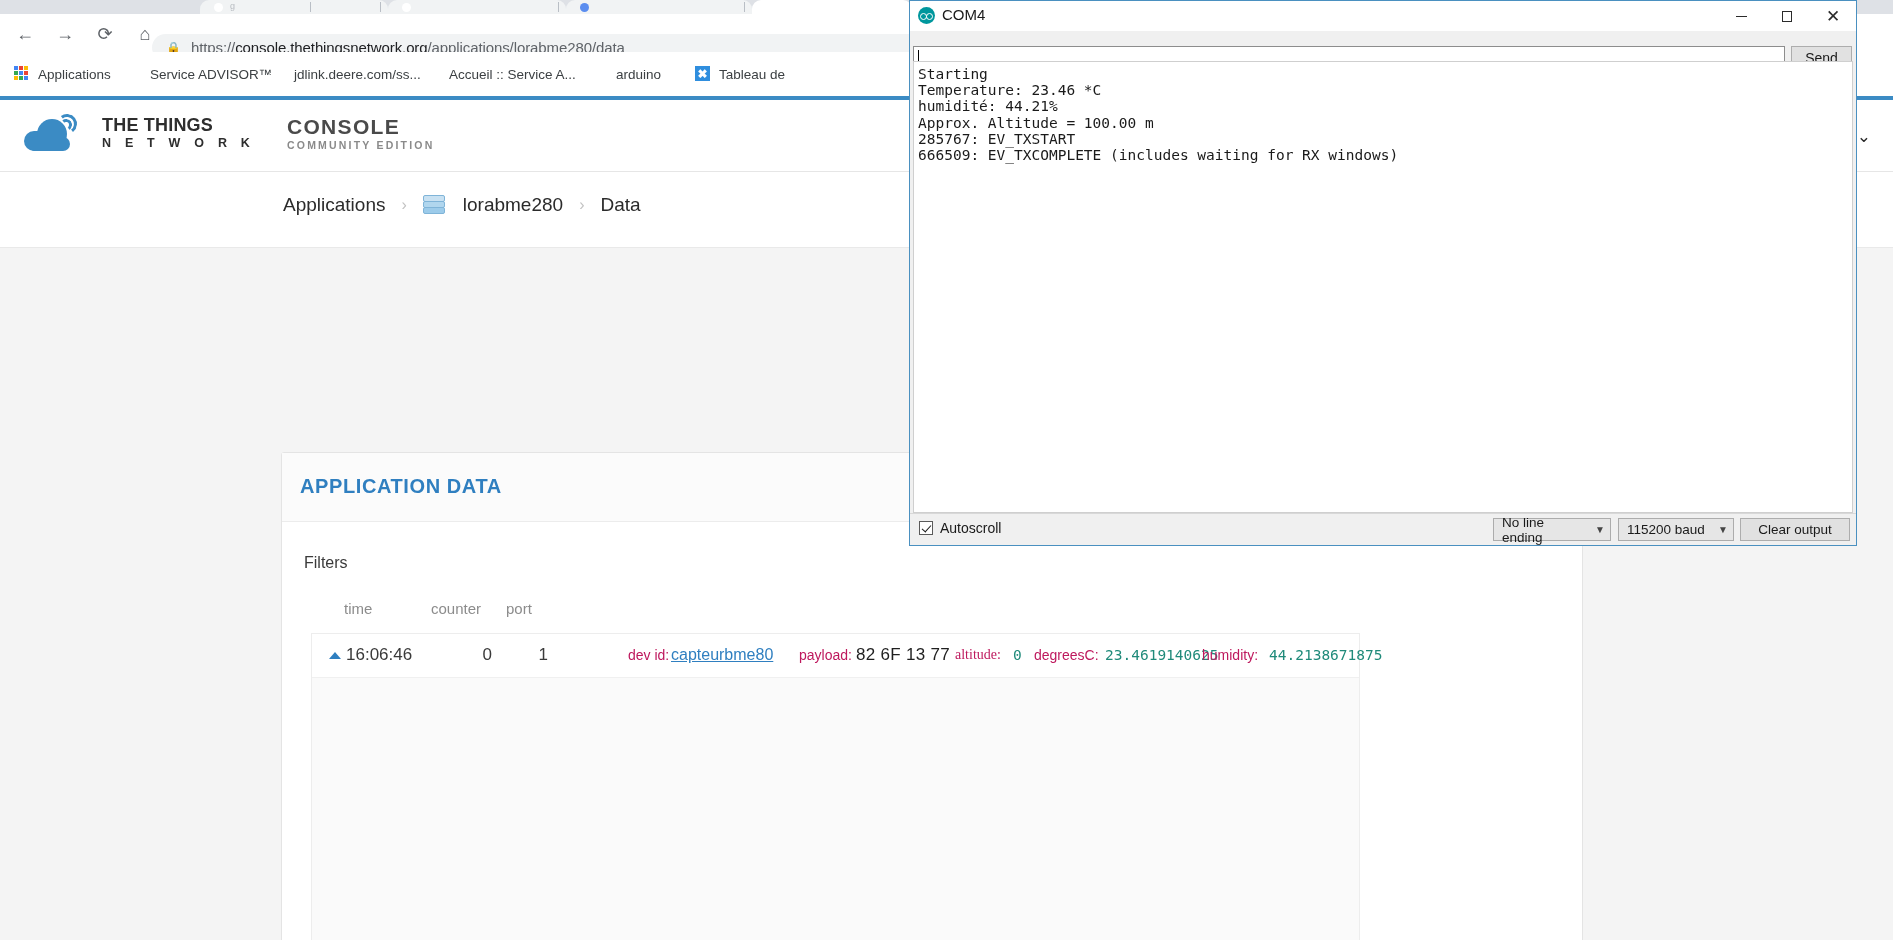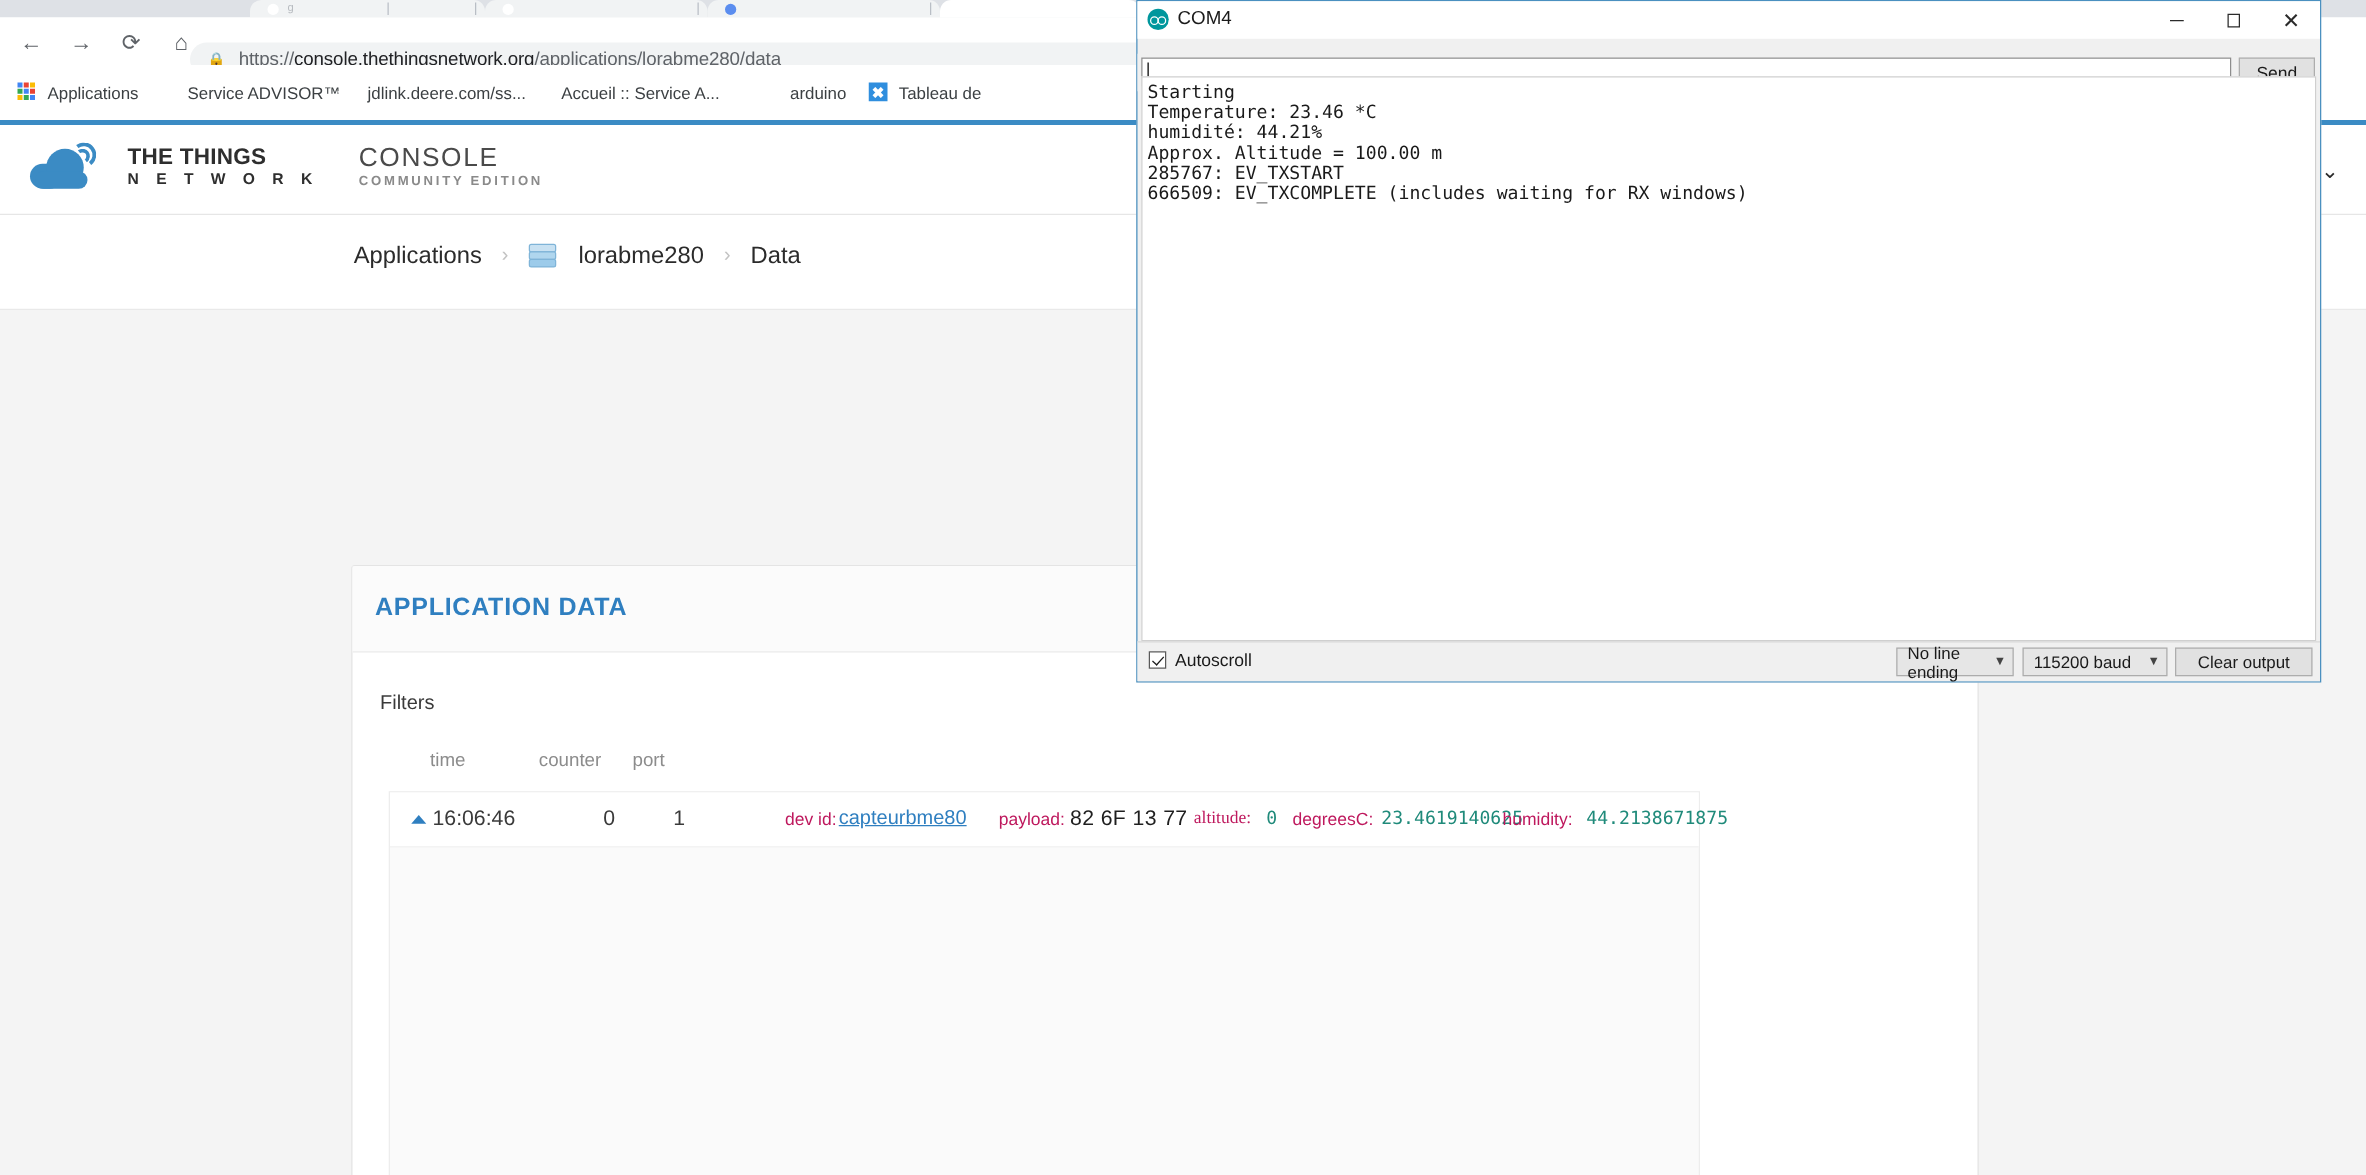--- a/index.html
+++ b/index.html
@@ -104,21 +104,21 @@
   #cloud-mark .c3 { position: absolute; left: 4px; top: 24px; width: 42px; height: 14px; border-radius: 7px; background: #3b8bc4; }
   #cloud-mark .wave {
     position: absolute; border: 3px solid #3b8bc4; border-radius: 50%;
     border-left-color: transparent; border-bottom-color: transparent;
   }
   #cloud-mark .w1 { left: 36px; top: 6px; width: 12px; height: 12px; transform: rotate(8deg); }
   #cloud-mark .w2 { left: 33px; top: 1px; width: 20px; height: 20px; transform: rotate(8deg); }
   .logo-stack { display: flex; flex-direction: column; justify-content: center; }
   .logo-top { font-size: 18px; font-weight: bold; color: #2e2e2e; letter-spacing: 0.2px; line-height: 1.15; }
   .logo-bot { font-size: 12.5px; font-weight: bold; color: #2e2e2e; letter-spacing: 5.2px; line-height: 1.15; }
-  .logo-top2 { font-size: 21px; font-weight: normal; color: #4a4a4a; letter-spacing: 1.3px; line-height: 1.15; }
+  .logo-top2 { font-size: 21px; font-weight: bold; color: #4a4a4a; letter-spacing: 1.3px; line-height: 1.15; }
   .logo-bot2 { font-size: 10.5px; font-weight: bold; color: #8a8a8a; letter-spacing: 2.2px; line-height: 1.15; }
   #header-chevron {
     position: absolute; right: 22px; top: 28px; font-size: 17px; color: #2a2a2a; line-height: 1;
   }
 
   #breadcrumb-bar {
     position: absolute; left: 0; top: 76px; width: 1893px; height: 76px;
     background: #ffffff; border-bottom: 1px solid #e9e9e9;
   }
   #breadcrumb {
@@ -285,21 +285,21 @@
     width: 4px; height: 8px; border: solid #1a1a1a;
     border-width: 0 1.6px 1.6px 0; transform: rotate(42deg);
   }
   .sm-select {
     position: absolute; top: 4px; height: 23px;
     background: #e6e6e6; border: 1px solid #acacac;
     display: flex; align-items: center; justify-content: space-between;
     padding: 0 5px 0 8px; font-size: 13.5px; color: #1a1a1a;
   }
   .sm-select .chev { font-size: 10px; color: #444; margin-left: 10px; }
-  #sel-lineending { right: 245px; width: 94px; }
+  #sel-lineending { right: 245px; width: 118px; }
   #sel-baud { right: 122px; width: 116px; }
   #btn-clear {
     position: absolute; right: 6px; top: 4px; width: 110px; height: 23px;
     background: #e1e1e1; border: 1px solid #adadad;
     display: flex; align-items: center; justify-content: center;
     font-size: 13.5px; color: #1a1a1a;
   }
 </style>
 </head>
 <body>
@@ -356,21 +356,21 @@
         <span>Service ADVISOR™</span>
       </div>
       <div class="bm" style="left:270px;">
         <span class="bm-ico"><span class="globe-ico"></span></span>
         <span>jdlink.deere.com/ss...</span>
       </div>
       <div class="bm" style="left:425px;">
         <span class="bm-ico"><span class="globe-ico"></span></span>
         <span>Accueil :: Service A...</span>
       </div>
-      <div class="bm" style="left:608px;">
+      <div class="bm" style="left:592px;">
         <span class="bm-ico"><span class="folder-ico"></span></span>
         <span>arduino</span>
       </div>
       <div class="bm" style="left:695px;">
         <span class="bm-ico">
             <span class="tableau-ico">✖</span>
           </span>
         <span>Tableau de</span>
       </div>
     </div>

